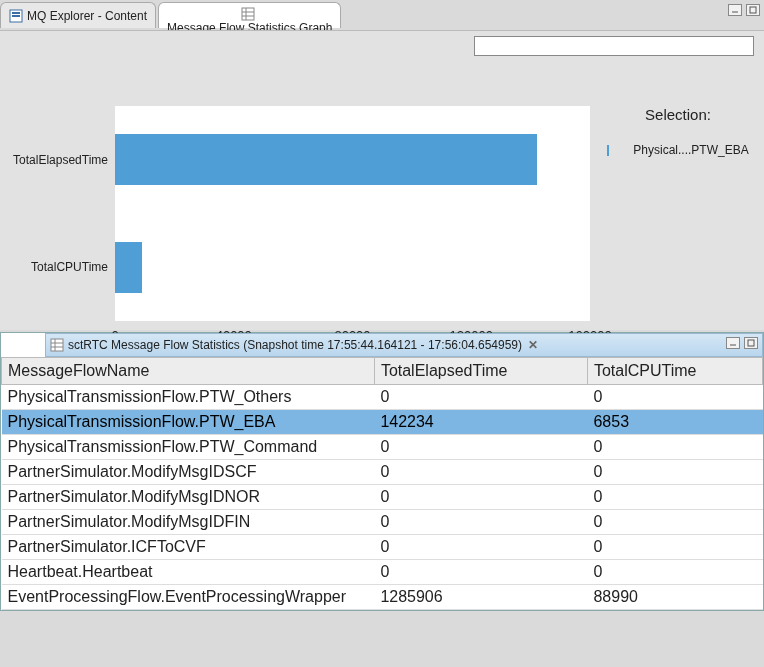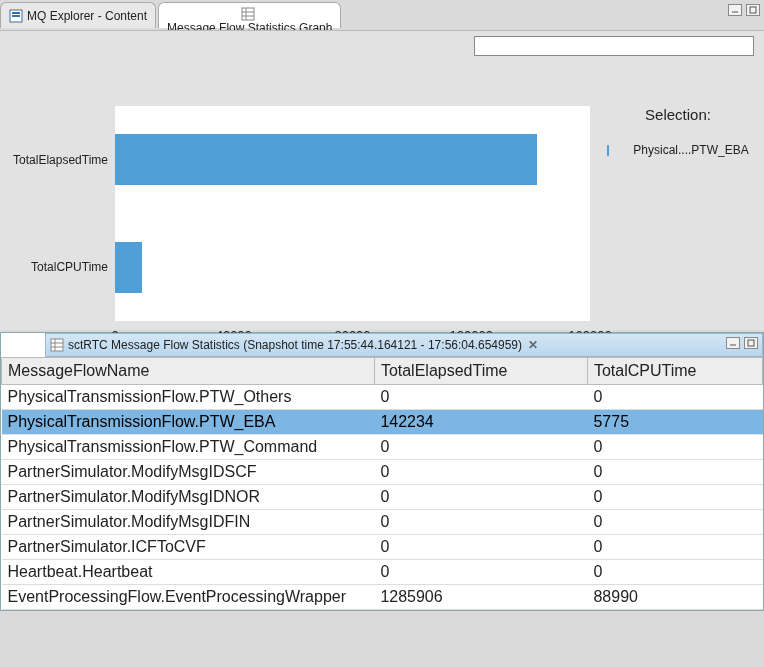--- a/index.html
+++ b/index.html
@@ -255,21 +255,21 @@
     </thead>
     <tbody id="stats-body">
         <tr>
           <td>PhysicalTransmissionFlow.PTW_Others</td>
           <td>0</td>
           <td>0</td>
         </tr>
         <tr class="selected">
           <td>PhysicalTransmissionFlow.PTW_EBA</td>
           <td>142234</td>
-          <td>5775</td>
+          <td>6853</td>
         </tr>
         <tr>
           <td>PhysicalTransmissionFlow.PTW_Command</td>
           <td>0</td>
           <td>0</td>
         </tr>
         <tr>
           <td>PartnerSimulator.ModifyMsgIDSCF</td>
           <td>0</td>
           <td>0</td>

